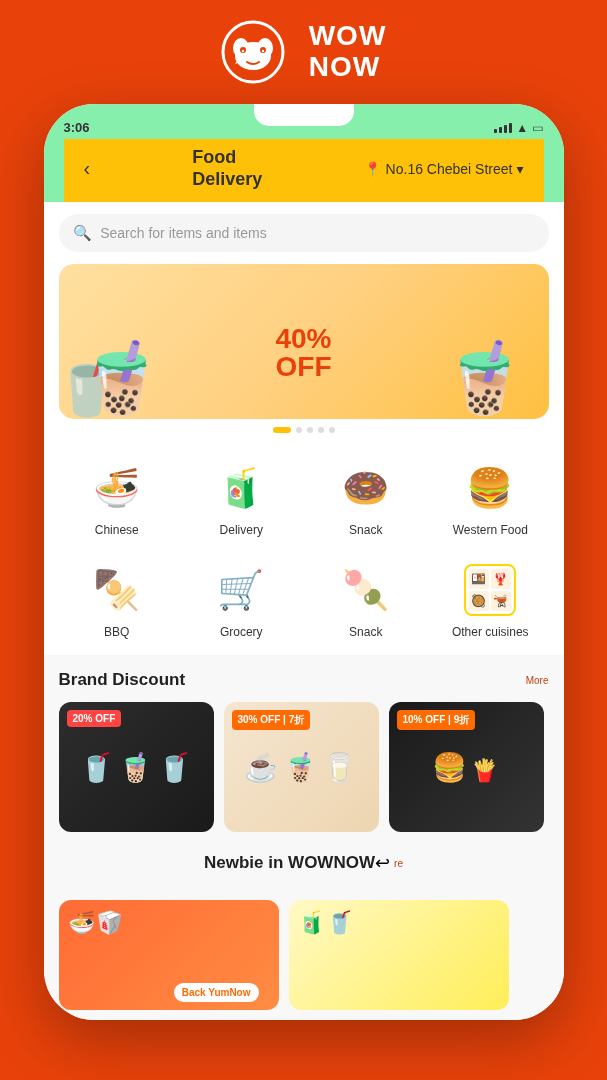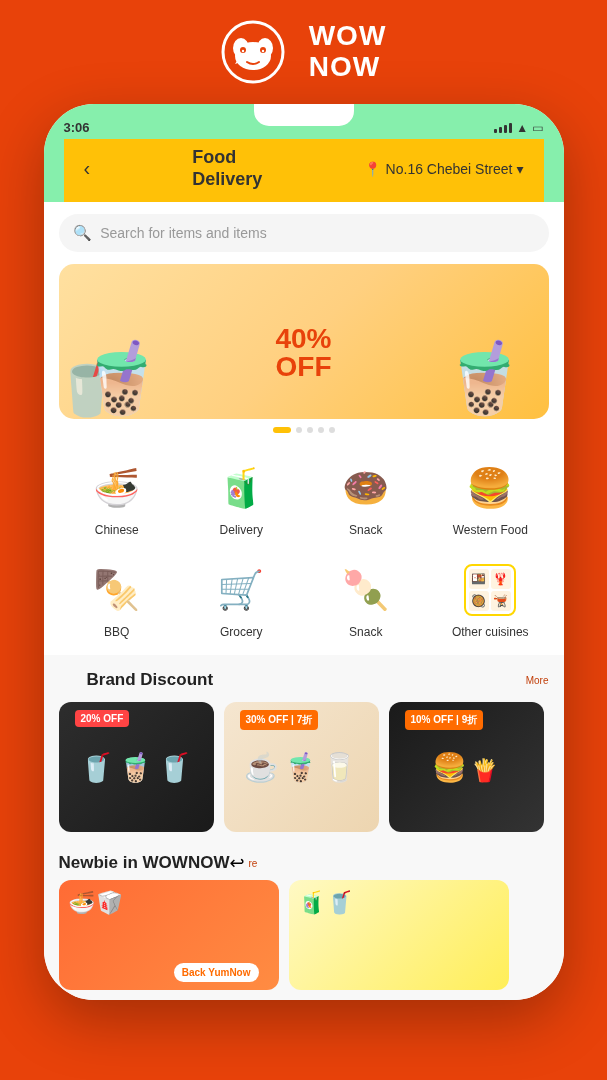--- a/index.html
+++ b/index.html
@@ -264,21 +264,20 @@
     .brand-section {
       background: #F8F8F8;
       padding: 15px 15px 10px;
     }
 
     .section-header {
       display: flex;
       justify-content: space-between;
       align-items: center;
       margin-bottom: 12px;
-      margin-left: 28px;
     }
 
     .section-title {
       font-size: 17px;
       font-weight: 700;
       color: #222;
     }
 
     .section-more {
       font-size: 10px;
@@ -316,21 +315,21 @@
       background: linear-gradient(135deg, #F5E6D0, #EDD5B0);
     }
 
     .brand-card-3 {
       background: linear-gradient(135deg, #1A1A1A, #333);
     }
 
     .discount-badge {
       position: absolute;
       top: 8px;
-      left: 16px;
+      left: 8px;
       background: #FF4444;
       color: white;
       font-size: 10px;
       font-weight: 700;
       padding: 3px 6px;
       border-radius: 4px;
     }
 
     .discount-badge-orange {
       background: #FF6B00;
@@ -347,23 +346,23 @@
     }
 
     
     .newbie-section {
       background: #F8F8F8;
       padding: 10px 15px 10px;
     }
 
     .newbie-header {
       display: flex;
-      justify-content: flex-start;
-      align-items: center;
-      margin-bottom: 6px;
+      justify-content: center;
+      align-items: center;
+      margin-bottom: 26px;
     }
 
     .newbie-cards {
       display: flex;
       gap: 10px;
     }
 
     .newbie-card {
       flex: 0 0 220px;
       height: 110px;

